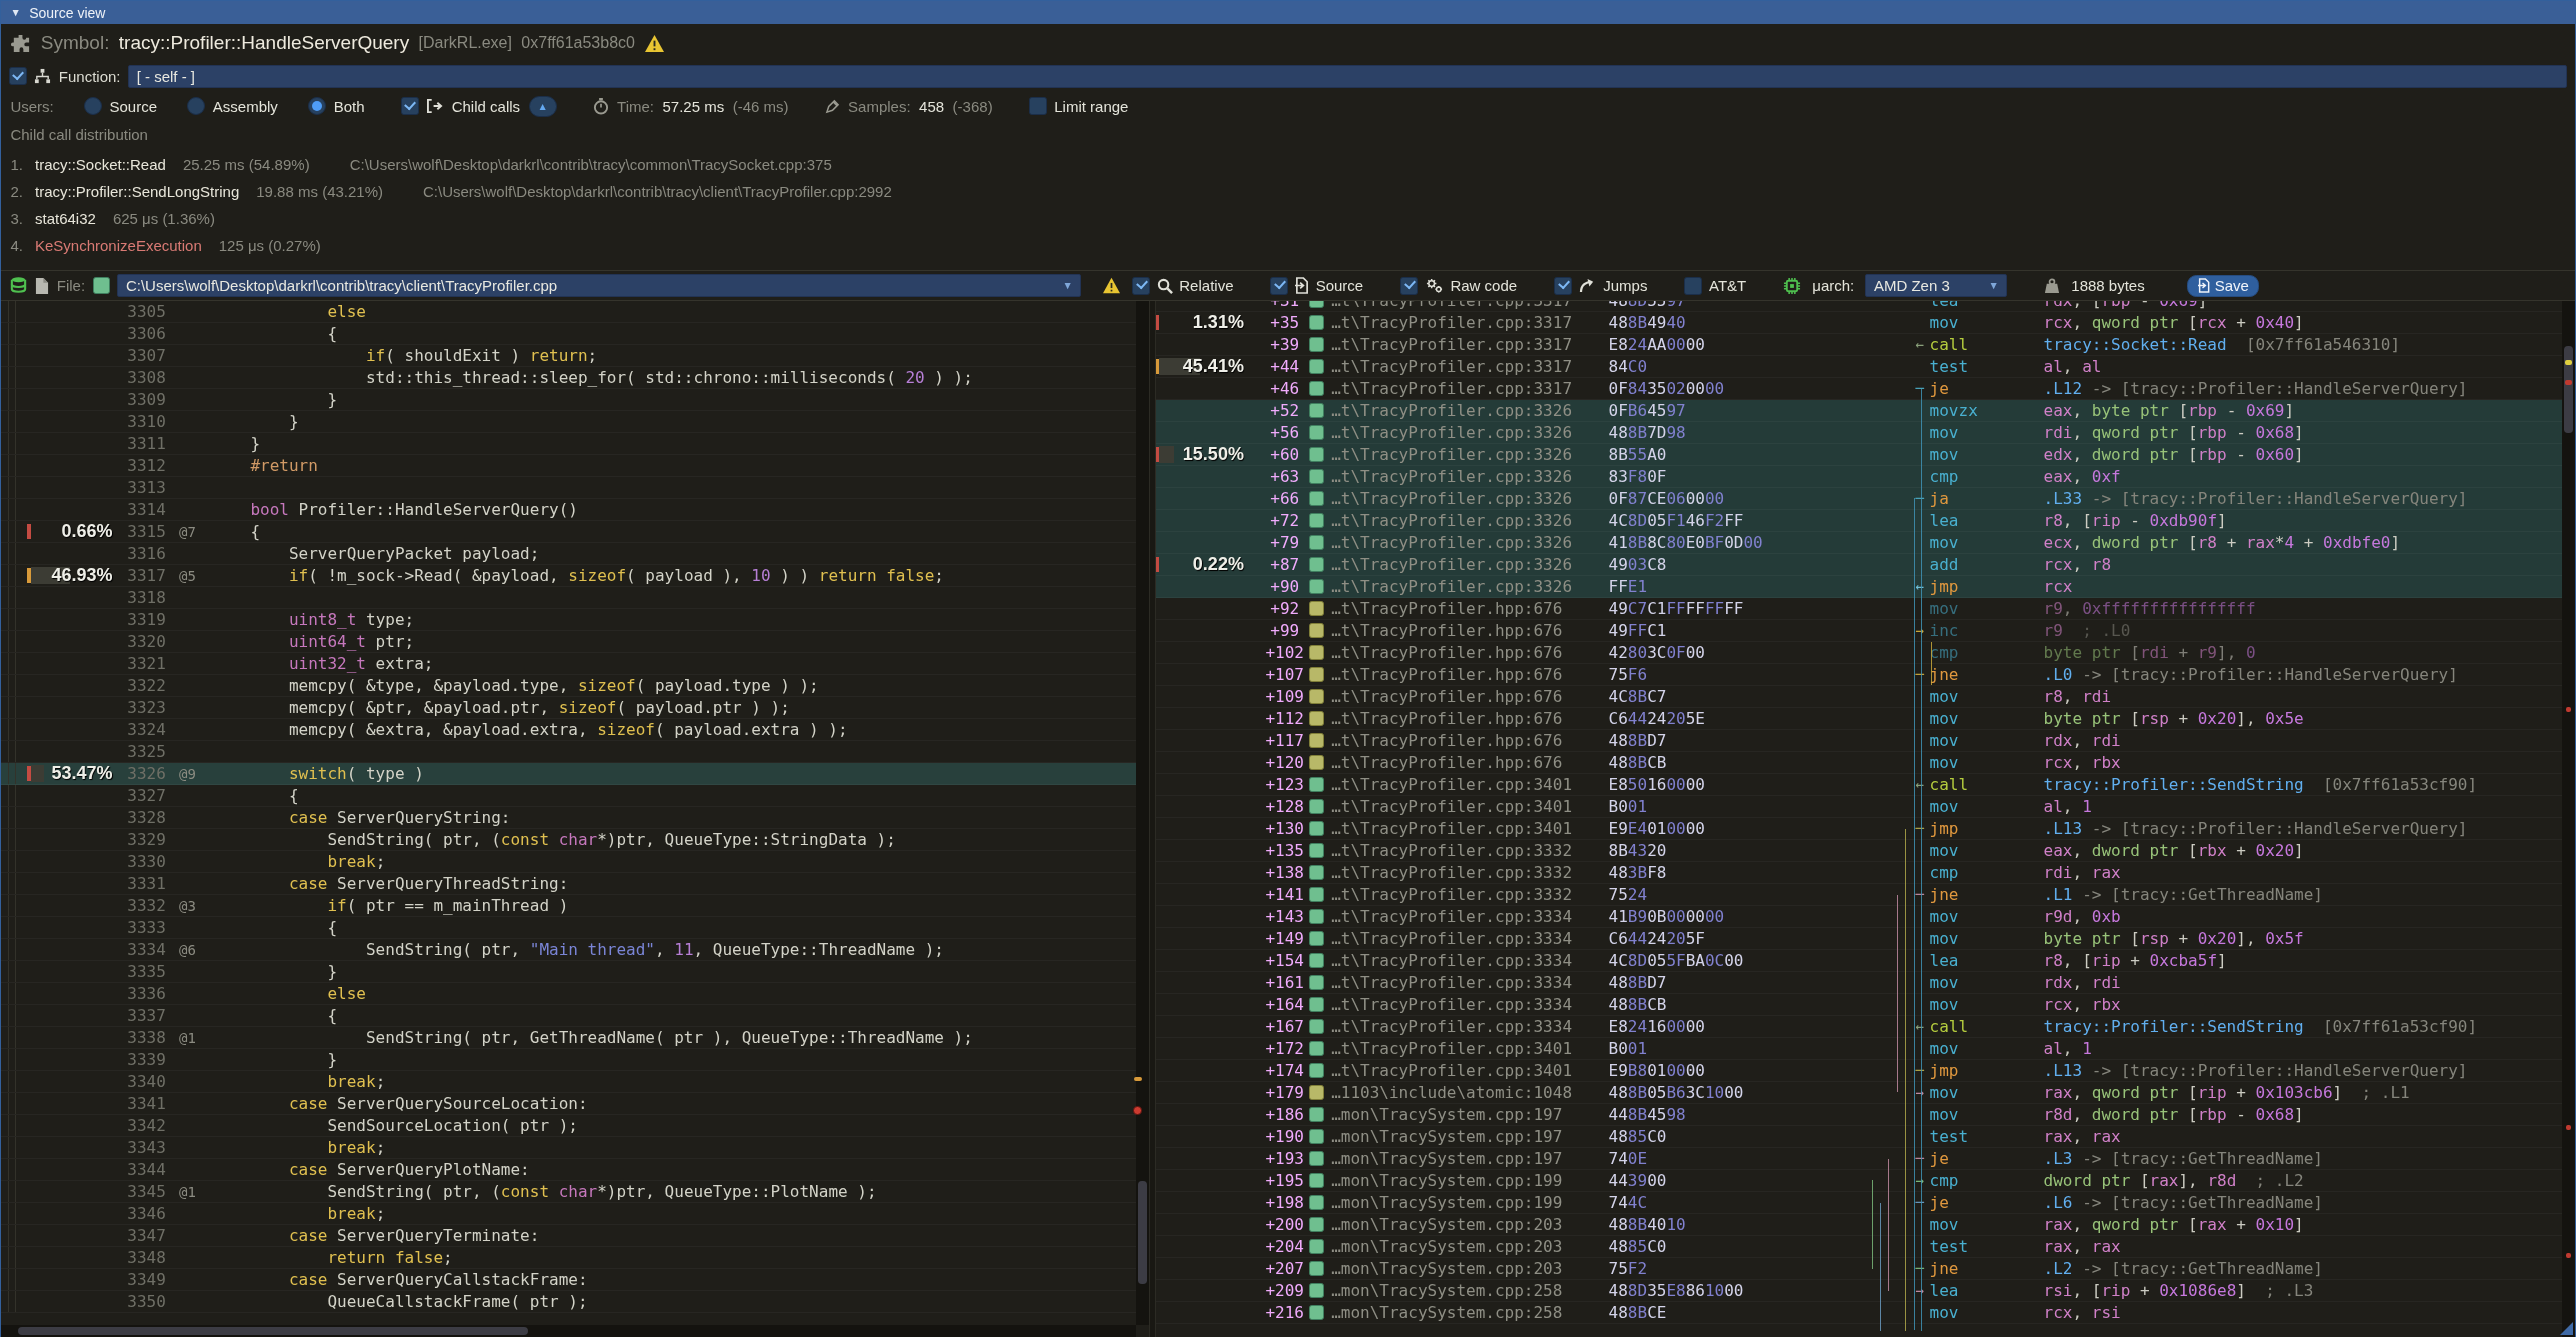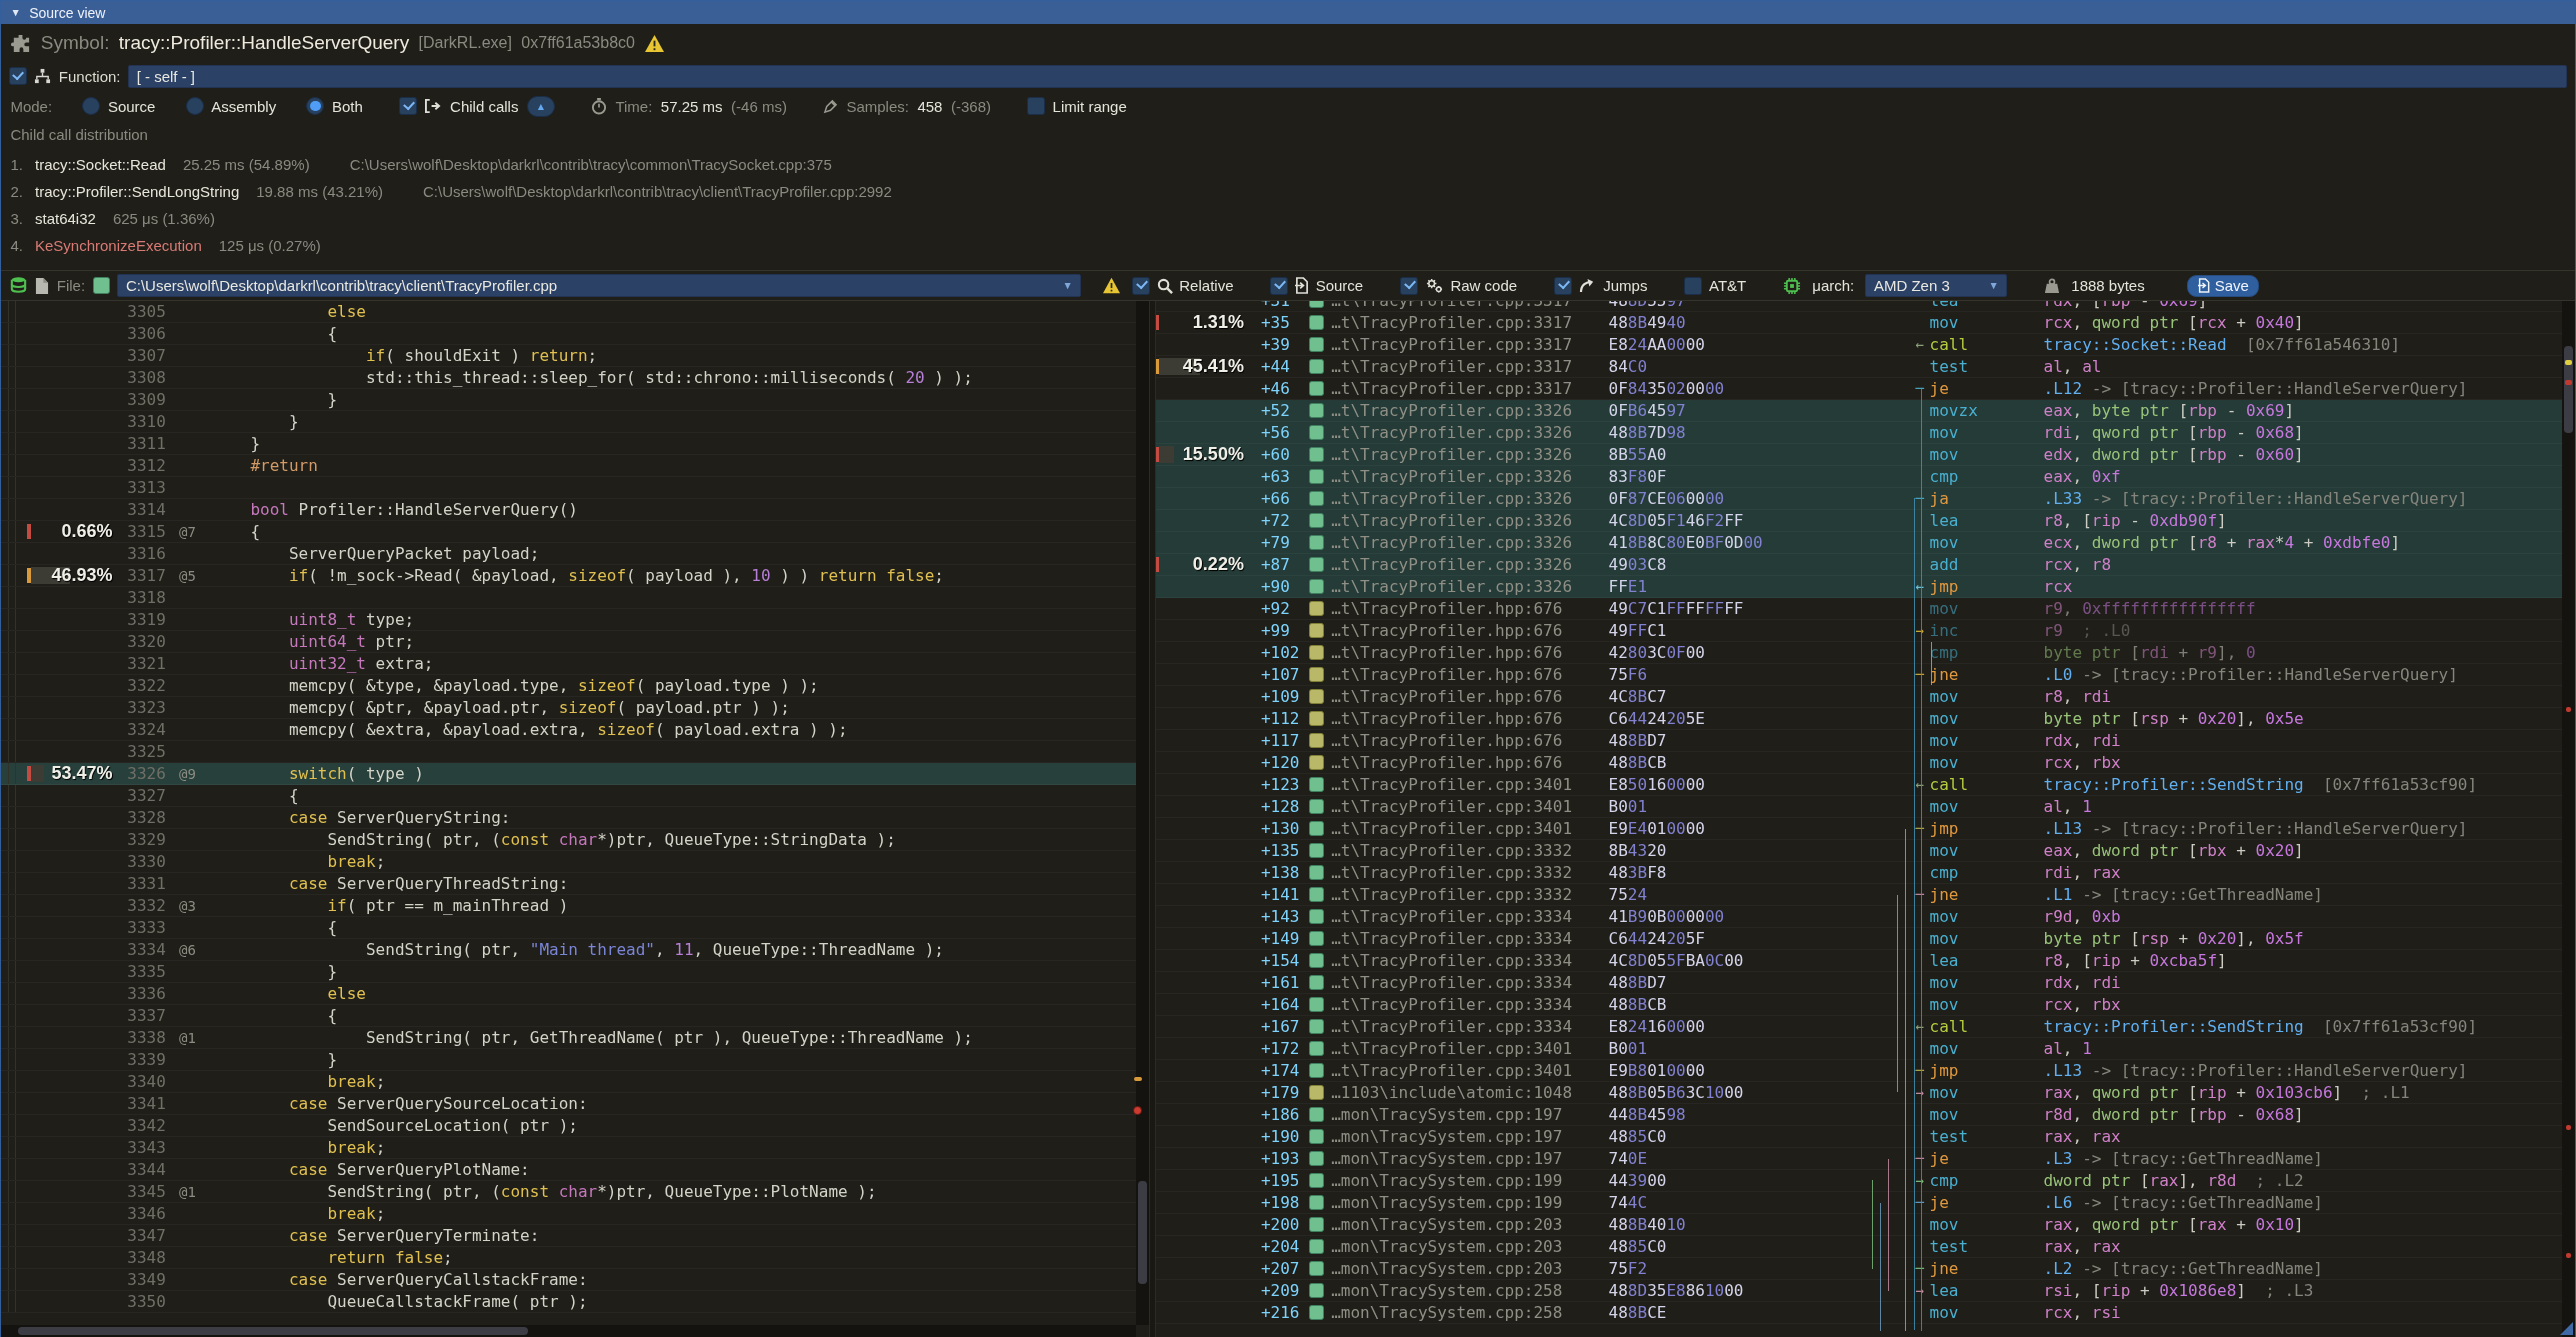--- a/index.html
+++ b/index.html
@@ -93,21 +93,21 @@
   .shscroll { position:absolute; left:0; right:13.2px; bottom:0; height:12.3px; background:#14130f; }
   .shscroll .hthumb { position:absolute; top:1.9px; bottom:1.9px; left:17px; width:510px; background:#3c3c44; border-radius:4.7px; }
   .reddot { position:absolute; width:8.5px; height:8.5px; border-radius:50%; background:#cc3b30; border:0.9px solid #5a1510; }
 
   
   .arows { position:absolute; left:0; top:-11.3px; right:13.2px; }
   .arow { height:22px; display:grid; grid-template-columns:94px 59px 300px 215px 106px 74px 1fr; align-items:center;
           border-bottom:0.9px solid rgba(255,255,255,0.04); position:relative; }
   .arow.hl { background:#243b38; }
   .a-pct { position:relative; height:100%; display:flex; align-items:center; justify-content:flex-end; padding-right:3.8px; }
-  .a-off { font-family:"DejaVu Sans Mono",monospace; font-size:16px; color:#7dd3fc; padding-left:11.3px; }
+  .a-off { font-family:"DejaVu Sans Mono",monospace; font-size:16px; color:#f0abfc; padding-left:11.3px;text-align:center; }
   .a-loc { display:flex; align-items:center; gap:7.6px; overflow:hidden; }
   .locsq { width:15px; height:15px; border-radius:2.8px; flex:none; }
   .locsq.g { background:#6fbf8f; border:0.9px solid #3f7f5f; }
   .locsq.y { background:#b8b868; border:0.9px solid #807f38; }
   .loctext { font-family:"DejaVu Sans Mono",monospace; font-size:16px; color:#8f8f85; white-space:pre; }
   .a-bytes { font-family:"DejaVu Sans Mono",monospace; font-size:16px; white-space:pre; }
   .b0 { color:#d4d4ea; } .b1 { color:#8181cf; }
   .a-ar { font-family:"DejaVu Sans Mono",monospace; font-size:14px; text-align:right; padding-right:5.7px; }
   .a-mn { font-family:"DejaVu Sans Mono",monospace; font-size:16px; }
   .mn-i { color:#49b0d0; } .mn-c { color:#b4cc3e; } .mn-j { color:#e0983e; }
@@ -166,21 +166,21 @@
           <path d="M9 5v4M3 12V9h12v3" stroke="#d8d8d0" stroke-width="1.5" fill="none"></path>
         </svg>
     </span>
     <span class="flabel">Function:</span>
     <div class="combo funccombo">
       <span>[ - self - ]</span>
     </div>
   </div>
 
   <div class="moderow">
-    <span class="gray">Mode:</span>
+    <span class="gray">Users:</span>
     <span class="sp1"></span>
     <span class="sect">
         <span class="radio"></span>
         <span class="white">Source</span>
       </span>
     <span class="sp1"></span>
     <span class="sect">
         <span class="radio"></span>
         <span class="white">Assembly</span>
       </span>

